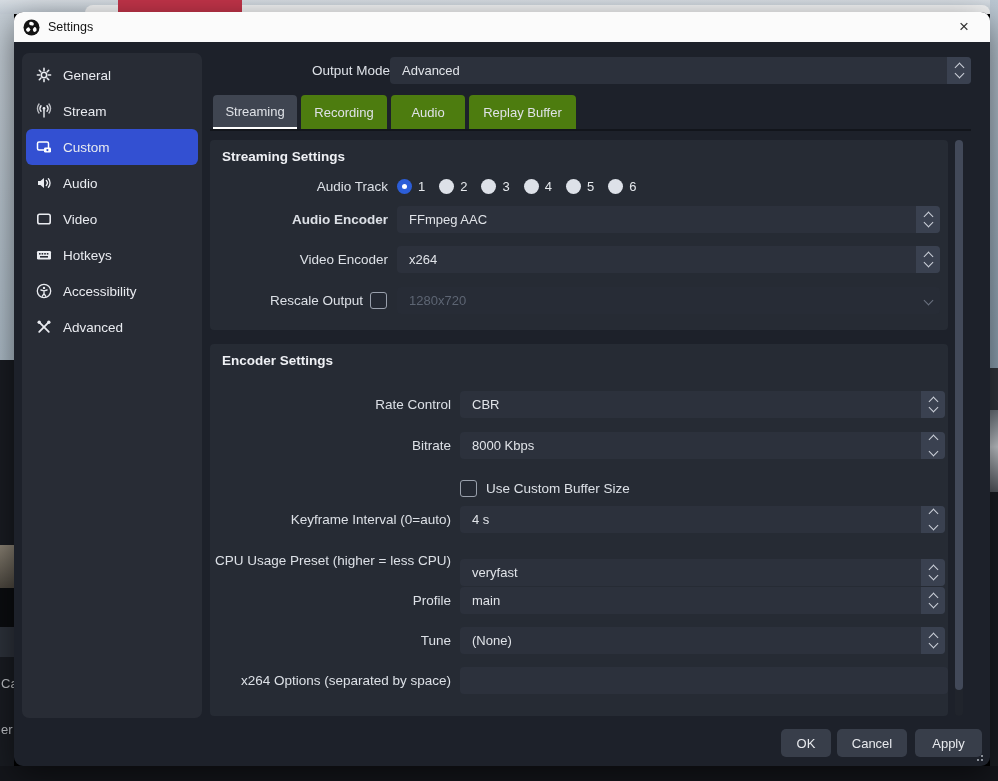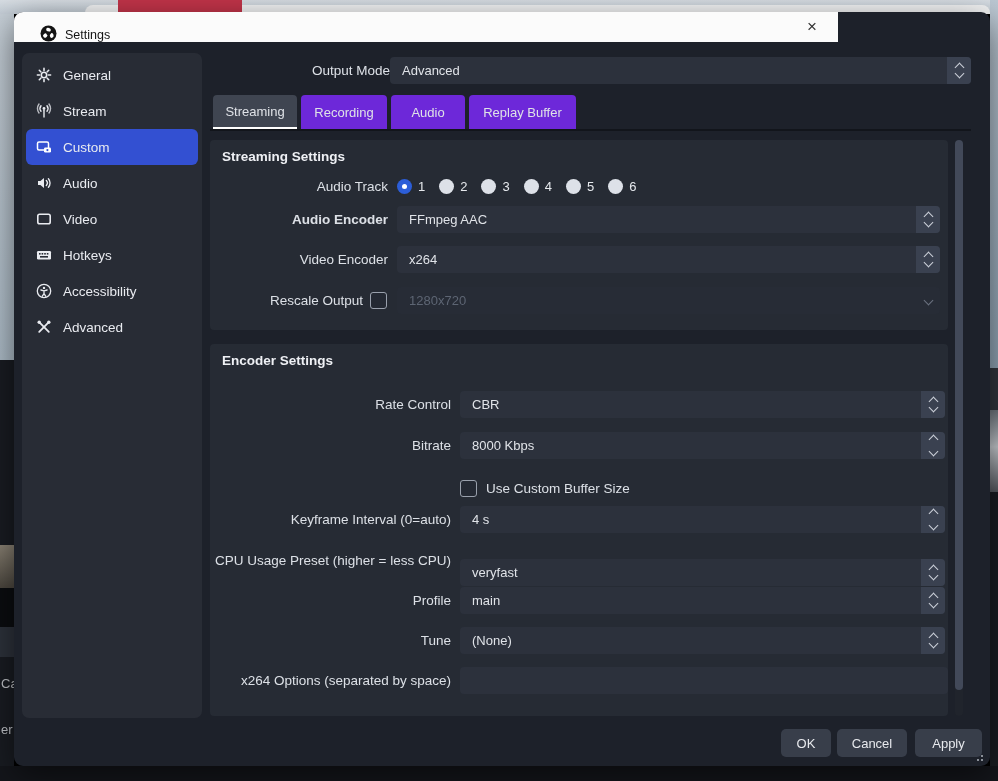--- a/index.html
+++ b/index.html
@@ -20,22 +20,22 @@
   .dl-frag2{position:absolute;left:1px;top:708px;color:#c3c6cb;font-size:13px;}
   .desk-right{position:absolute;left:990px;top:0;width:8px;height:781px;background:#1a1d22;}
   .dr-sky{position:absolute;left:0;top:0;width:8px;height:368px;background:linear-gradient(#bcc8d3,#8fa3b3);}
   .dr-mid{position:absolute;left:0;top:368px;width:8px;height:42px;background:#31353c;}
   .dr-streak{position:absolute;left:0;top:410px;width:8px;height:82px;background:linear-gradient(#6e757d,#c9ccd1 45%,#55595f);}
   .desk-bottom{position:absolute;left:0;top:766px;width:998px;height:15px;background:#14161b;}
 
   
   .dialog{position:absolute;left:14px;top:12px;width:976px;height:754px;border-radius:9px;
           overflow:hidden;background:#1d212a;box-shadow:0 10px 34px rgba(0,0,0,.55);}
-  .titlebar{position:absolute;left:0;top:0;width:824px;height:30px;background:#fbfbfb;
-            display:flex;align-items:flex-end;padding-left:26px;box-sizing:border-box;}
+  .titlebar{position:absolute;left:0;top:0;width:976px;height:30px;background:#fbfbfb;
+            display:flex;align-items:center;padding-left:9px;box-sizing:border-box;}
   .obs-logo{width:17px;height:17px;margin-right:8px;flex:0 0 auto;}
   .title-text{font-size:12.5px;color:#141414;}
   .close-btn{position:absolute;right:10px;top:0;width:32px;height:30px;display:flex;align-items:center;
              justify-content:center;color:#333;font-size:17px;cursor:default;}
 
   
   .sidebar{position:absolute;left:8px;top:41px;width:180px;height:665px;background:#282c35;
            border-radius:7px;padding-top:4px;box-sizing:border-box;}
   .side-item{height:36px;margin:0 4px;border-radius:6px;display:flex;align-items:center;
              padding-left:10px;gap:11px;color:#e9ebf0;font-size:13.5px;}
@@ -51,21 +51,21 @@
   .seg{position:absolute;right:0;top:0;bottom:0;width:24px;background:#3a4150;border-radius:0 4px 4px 0;
        display:flex;flex-direction:column;align-items:center;justify-content:center;gap:3px;}
   .seg.spin{gap:9px;}
   .chev{width:6px;height:6px;border-right:1.6px solid #ccd1d9;border-bottom:1.6px solid #ccd1d9;display:block;}
   .chev.up{transform:rotate(-135deg);margin-bottom:-2px;}
   .chev.down{transform:rotate(45deg);margin-top:-2px;}
   .field.disabled{background:#272c36;}
   .field.disabled .field-value{color:#5d6573;}
   .field.disabled .seg{background:transparent;}
   .field.disabled .chev{border-color:#6b7280;}
-  .tab{position:absolute;top:83px;height:34px;background:#6d28d9;border-radius:4px 4px 0 0;
+  .tab{position:absolute;top:83px;height:34px;background:#4d7c0f;border-radius:4px 4px 0 0;
        display:flex;align-items:center;justify-content:center;color:#dfe2e7;font-size:13px;box-sizing:border-box;}
   .tab.selected{background:#3f4551;border-bottom:2px solid #ffffff;}
   .tabs-sep{position:absolute;left:196px;top:117px;width:761px;height:2px;background:#12151b;}
 
   
   .panel{position:absolute;left:196px;width:738px;background:#262b34;border-radius:4px;}
   .panel-h{position:absolute;left:12px;top:9px;font-size:13.5px;font-weight:bold;color:#eef0f4;}
   .row{position:absolute;height:27px;}
   .flabel{position:absolute;top:0;height:27px;line-height:27px;text-align:right;color:#dce0e6;font-size:13.5px;}
   .checkbox{width:17px;height:17px;border:1px solid #99a0ac;border-radius:3px;background:#242933;box-sizing:border-box;}

